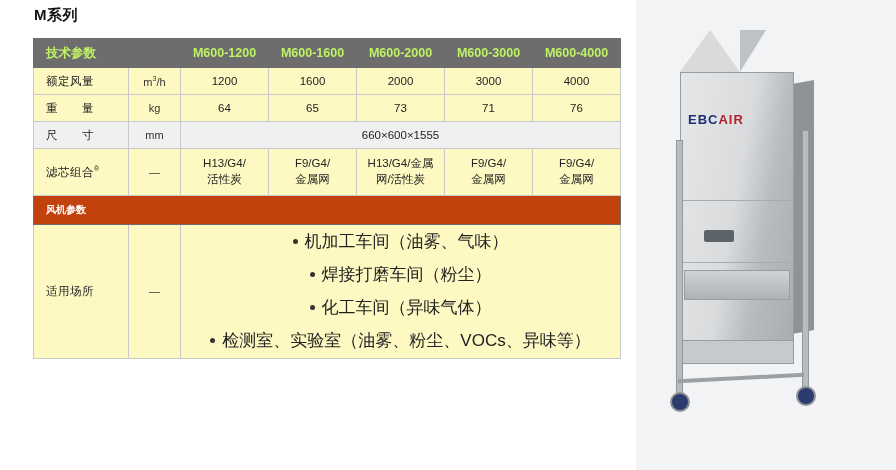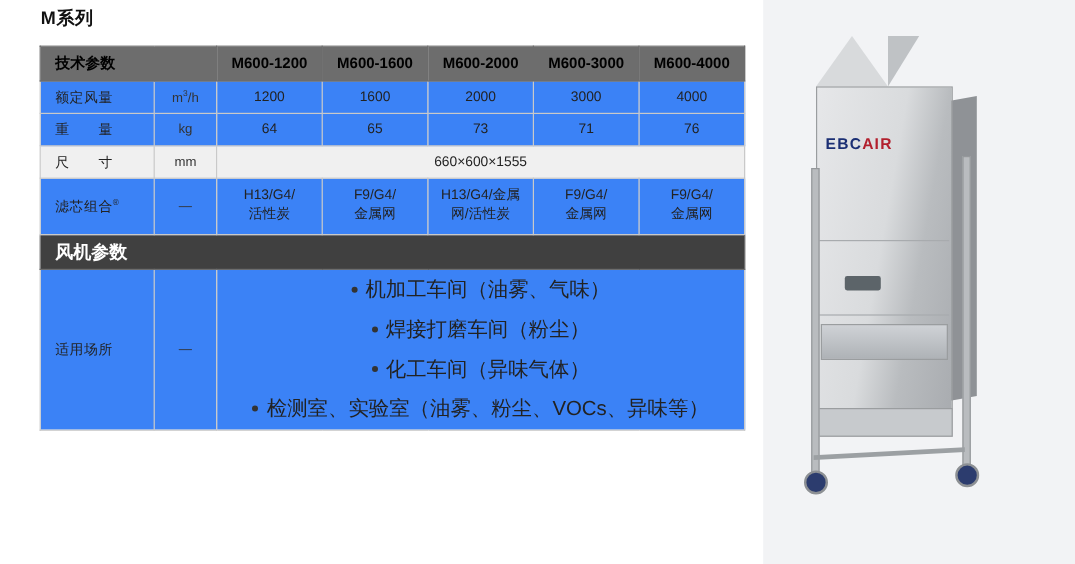--- a/index.html
+++ b/index.html
@@ -44,45 +44,45 @@
     border: 1px solid #c9c9c9;
     padding: 0;
     text-align: center;
     vertical-align: middle;
     height: 26px;
     color: #222;
     font-weight: normal;
   }
   .hdr td {
     background: #6d6d6d;
-    color: #000000;
+    color: #bef264;
     font-weight: bold;
     font-size: 12.5px;
     height: 28px;
     border: 1px solid #6d6d6d;
   }
   .hdr td.first {
     text-align: left;
     padding-left: 12px;
   }
   .subhdr td {
-    background: #404040;
+    background: #c2410c;
     color: #ffffff;
     font-weight: bold;
-    font-size: 15px;
+    font-size: 10px;
     height: 28px;
     border: 1px solid #6d6d6d;
     text-align: left;
     padding-left: 12px;
   }
   tr.alt td {
     background: #f0f0f0;
   }
   tr.plain td {
-    background: #3b82f6;
+    background: #fef9c3;
   }
   td.label {
     text-align: left;
     padding-left: 12px;
     letter-spacing: 0.5px;
   }
   td.unit {
     font-size: 11px;
     color: #333;
   }

